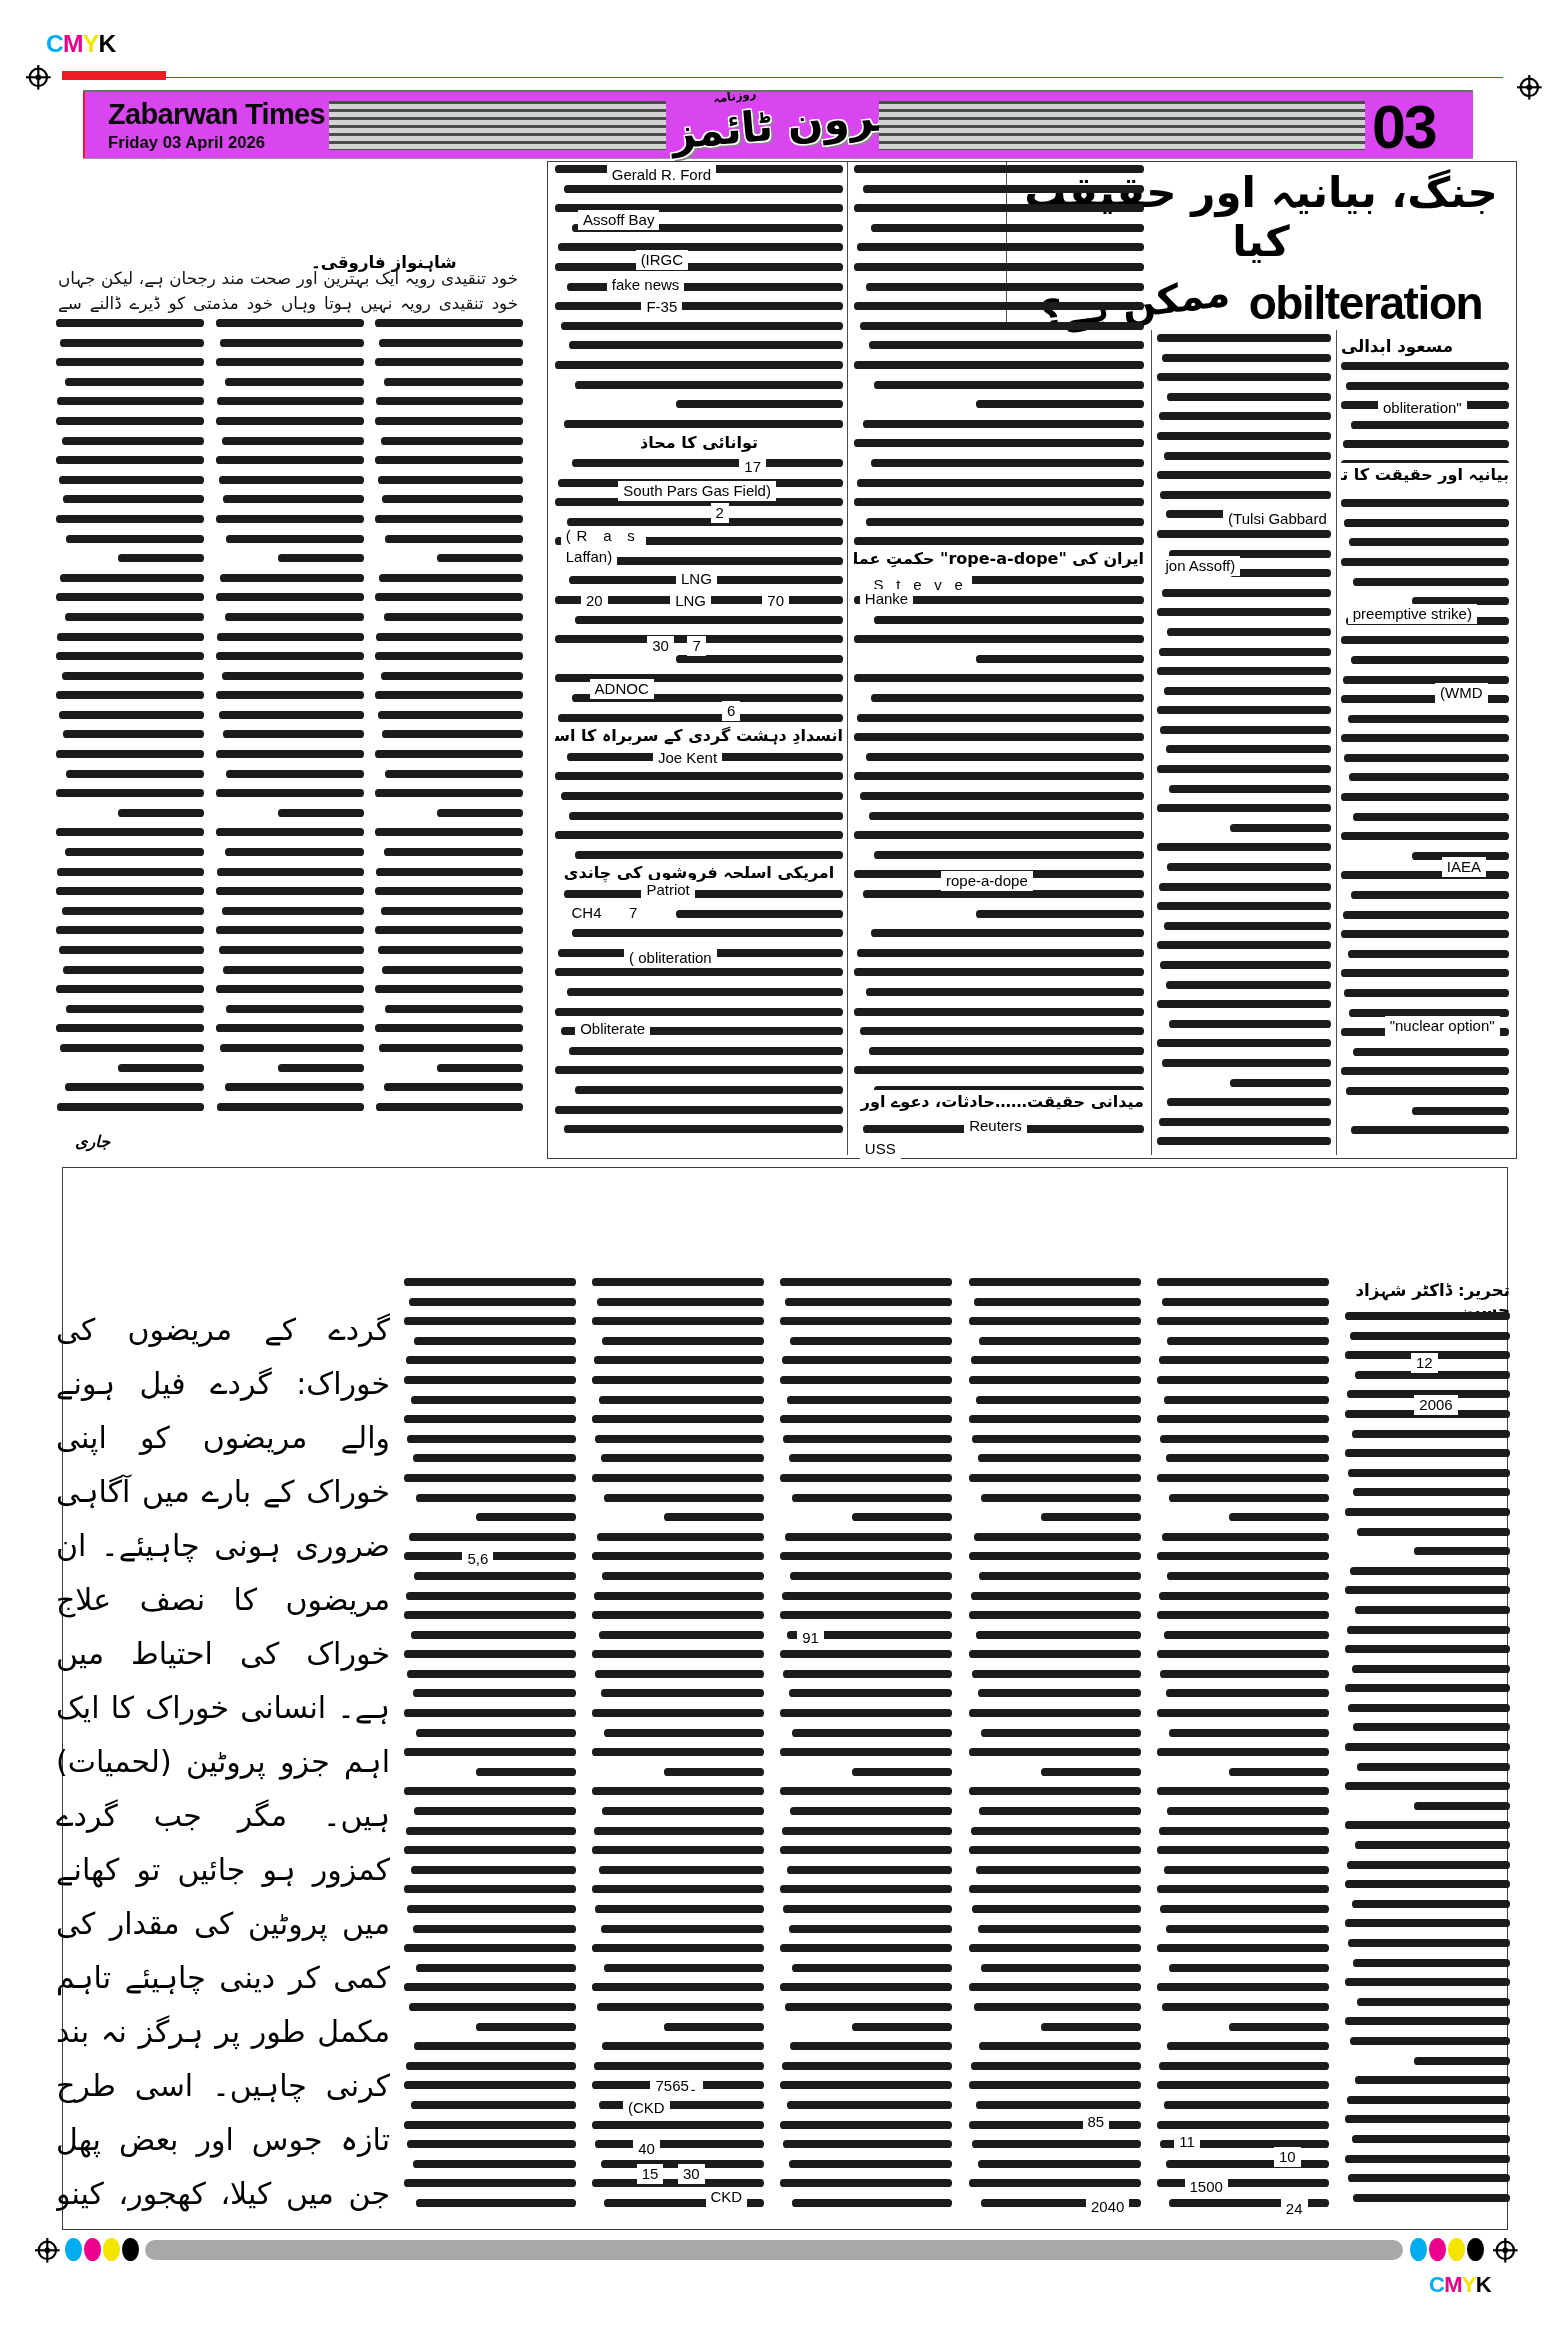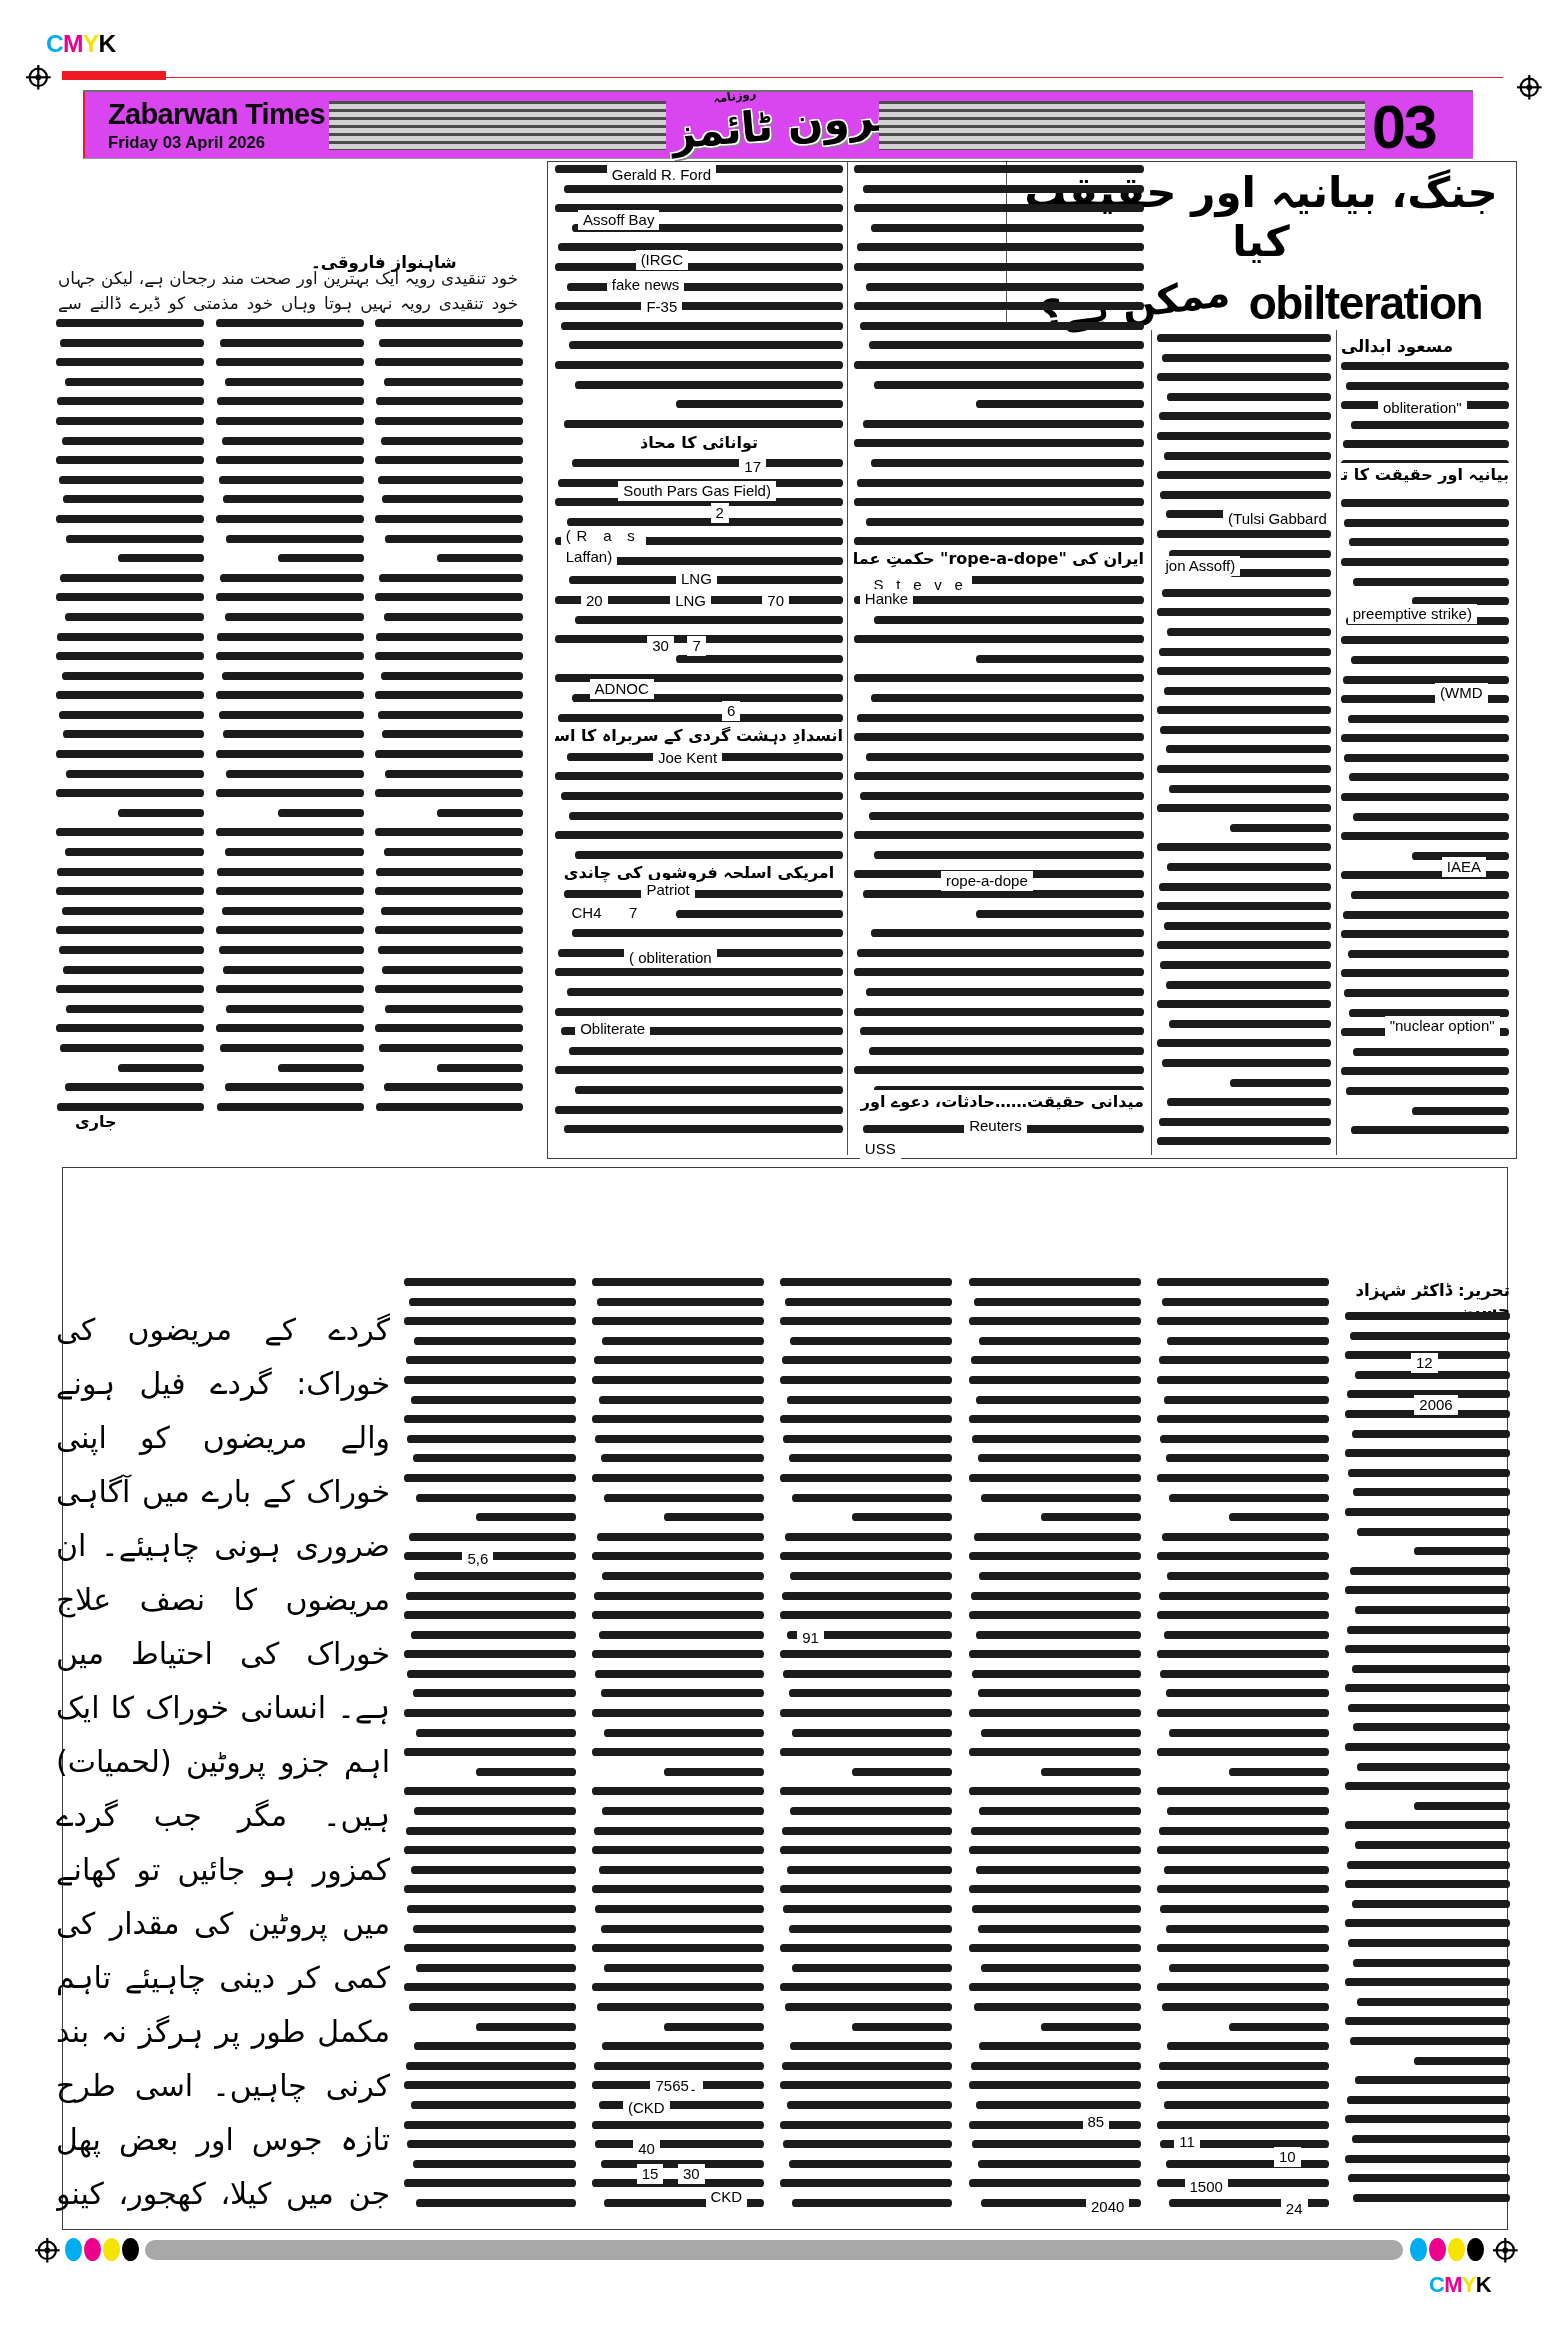--- a/index.html
+++ b/index.html
@@ -76,21 +76,21 @@
     <div class="abs masthead-tag" style="left:630px;top:-2.9px;">روزنامہ</div>
     <div class="abs masthead" style="left:588px;top:7.2px;">زبرون ٹائمز</div>
     <div class="stripes" style="left:796px;top:8.7px;width:486px;height:49px;"></div>
     <div class="abs pagenum" style="left:1289px;top:0px;">03</div>
   </div>
 
   <div class="abs urdu byline" style="left:311px;top:252px;width:203px;text-align:left;">شاہنواز فاروقی۔</div>
   <div class="abs urdu lead" style="left:58px;top:266px;width:460px;height:52px;overflow:hidden;">خود تنقیدی رویہ ایک بہترین اور صحت مند رجحان ہے، لیکن جہاں خود تنقیدی رویہ نہیں ہوتا وہاں خود مذمتی کو ڈیرے ڈالنے سے کوئی نہیں روک سکتا۔ اس اصول کا اطلاق فرد پر بھی ہوتا ہے اور اجتماعیت پر بھی۔</div>
 
   <div class="col fill" style="left:56px;top:319px;width:148px;">
-    <span class="contin urdu" style="top:792px;left:8%;">جاری</span>
+    <span class="contin urdu" style="top:812px;left:8%;font-style:italic;">جاری</span>
   <div class="tl" style="width: 100%;"></div>
       <div class="tl" style="width: 97%;"></div>
       <div class="tl" style="width: 100%;"></div>
       <div class="tl" style="width: 94%;"></div>
       <div class="tl" style="width: 99%;"></div>
       <div class="tl" style="width: 100%;"></div>
       <div class="tl" style="width: 96%;"></div>
       <div class="tl" style="width: 100%;"></div>
       <div class="tl" style="width: 98%;"></div>
       <div class="tl" style="width: 95%;"></div>

